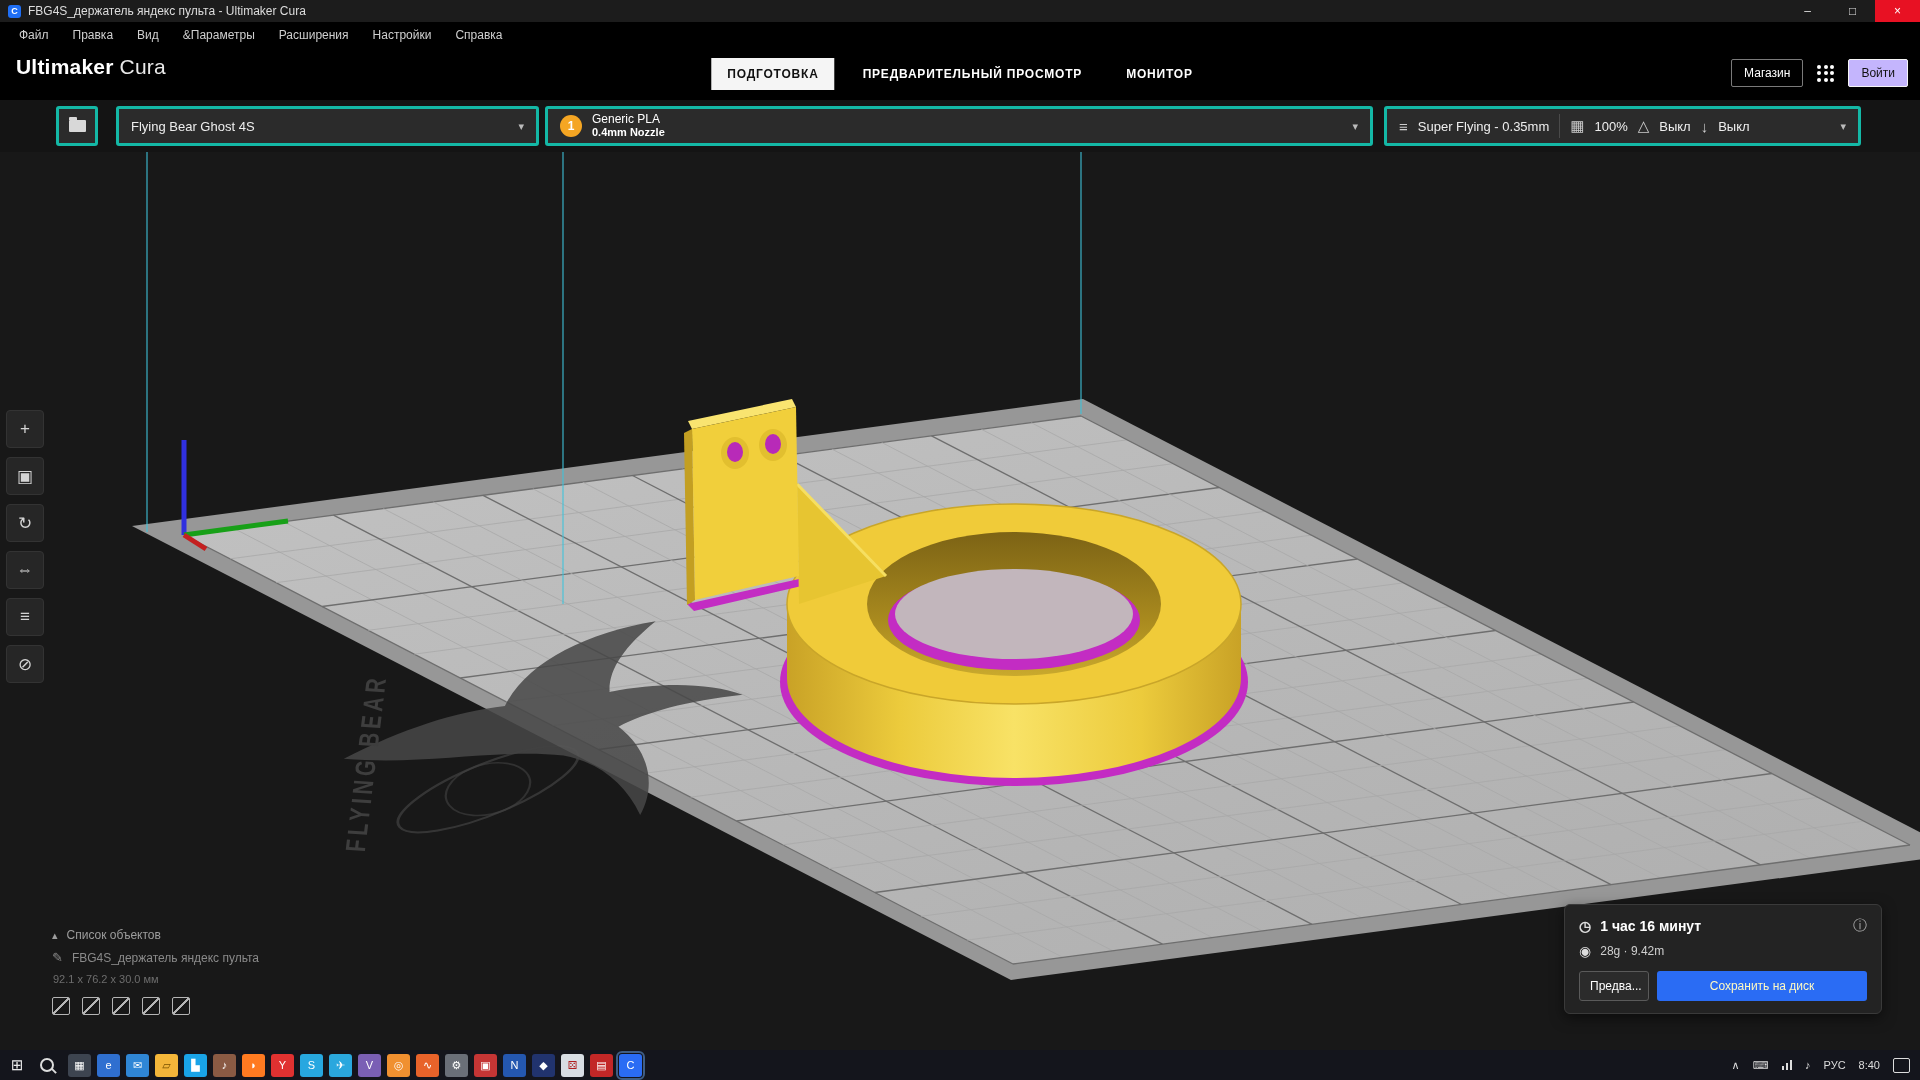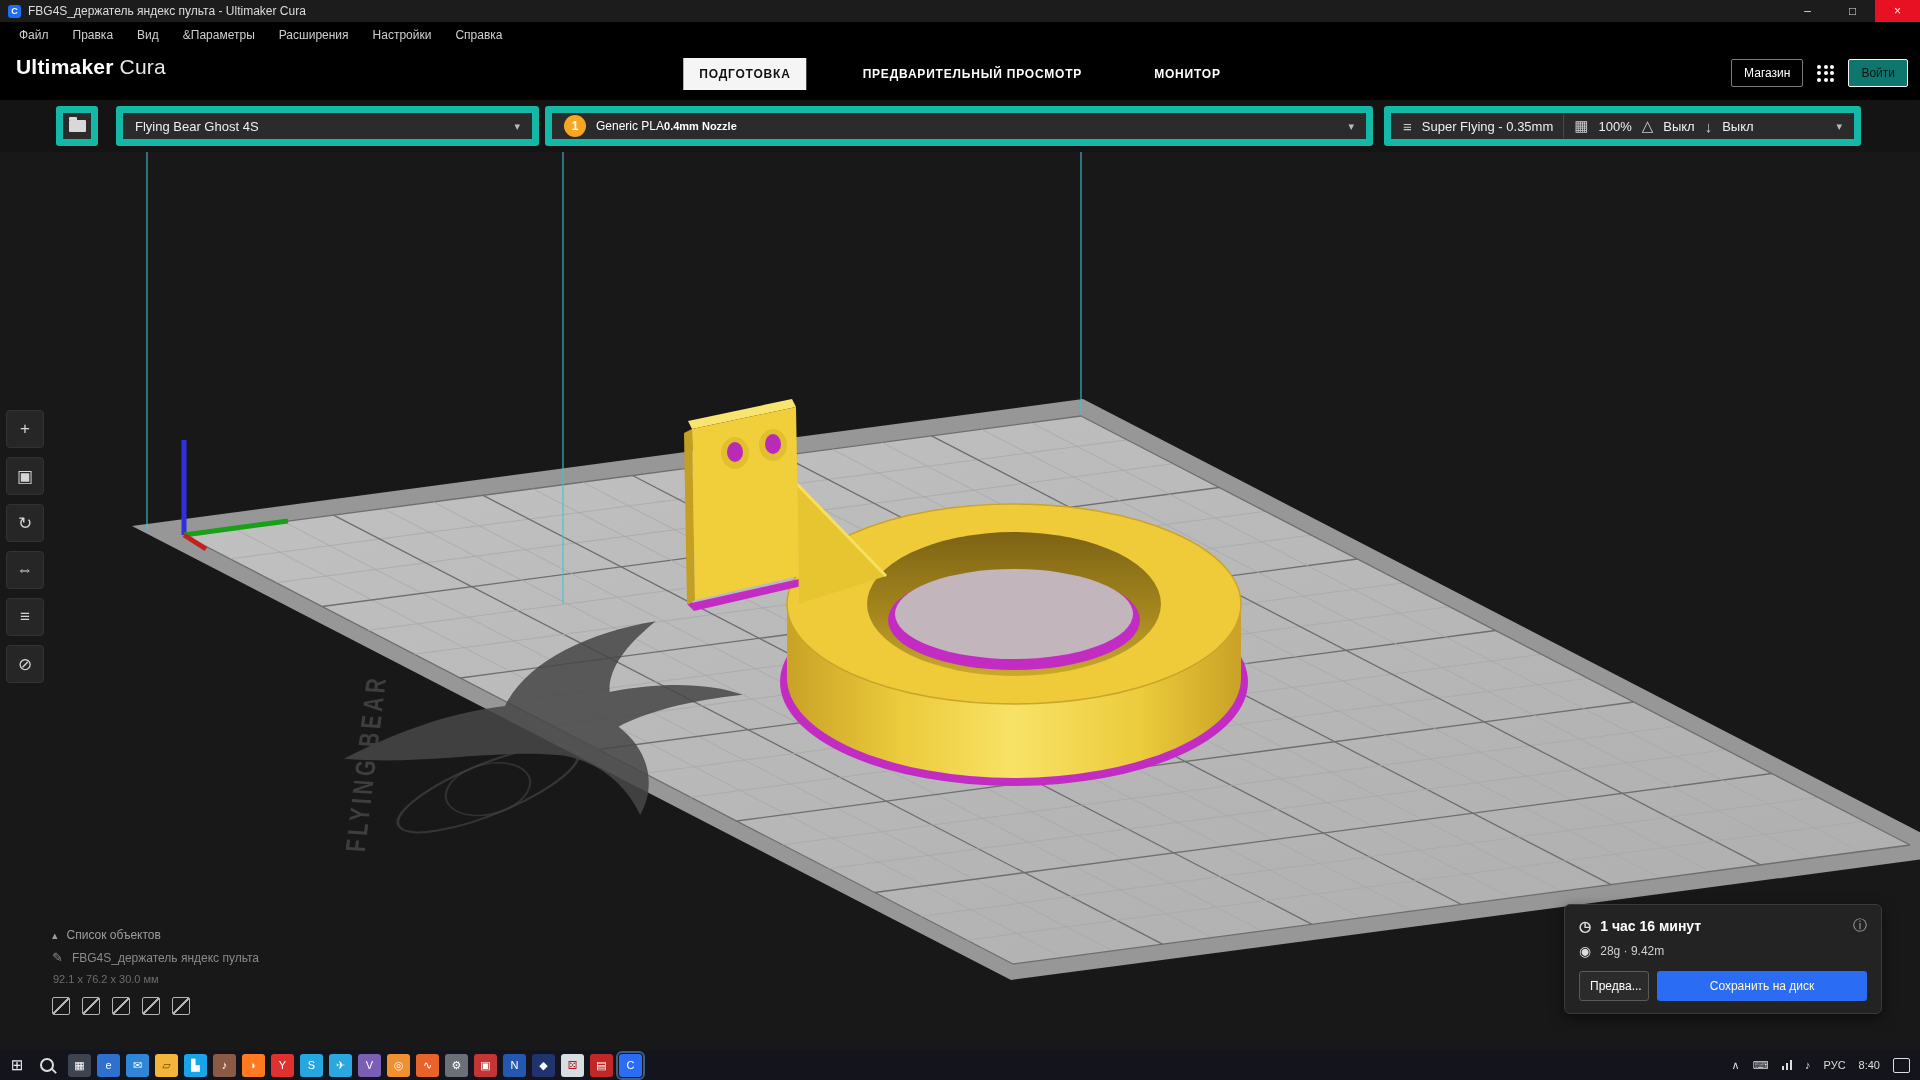--- a/index.html
+++ b/index.html
@@ -14,44 +14,44 @@
     color:#ddd;font-size:12px;background:transparent;border:none;}
   .win-btn.close{background:#e81123;color:#fff;}
   
   .menubar{position:absolute;top:22px;left:0;width:1920px;height:26px;background:#000;
     display:flex;align-items:center;gap:2px;color:#cfcfcf;font-size:12px;padding-left:8px;box-sizing:border-box;}
   .menu-item{padding:4px 11px;cursor:default;}
   
   .header{position:absolute;top:48px;left:0;width:1920px;height:52px;background:#000;color:#fff;}
   .logo{position:absolute;left:16px;top:7px;font-size:21px;letter-spacing:.2px;}
   .logo b{font-weight:700;} .logo span{font-weight:300;color:#e8e8e8;}
-  .tabs{position:absolute;left:50%;transform:translateX(-50%);top:10px;display:flex;gap:40px;align-items:center;}
+  .tabs{position:absolute;left:50%;transform:translateX(-50%);top:10px;display:flex;gap:12px;align-items:center;}
   .tab{background:transparent;border:none;color:#fff;font-size:12px;font-weight:700;letter-spacing:.8px;
     padding:9px 16px;font-family:inherit;}
   .tab.active{background:#f5f5f5;color:#111;}
   .header-right{position:absolute;right:12px;top:11px;display:flex;align-items:center;gap:14px;}
   .btn-outline{background:transparent;border:1px solid #7a7a7a;color:#fff;font-size:12px;
     padding:6px 12px;border-radius:2px;font-family:inherit;}
-  .btn-light{background:#0f766e;border:1px solid #f5f5f5;color:#111;font-size:12px;
+  .btn-light{background:#c4b5fd;border:1px solid #f5f5f5;color:#111;font-size:12px;
     padding:6px 12px;border-radius:2px;font-family:inherit;}
   .grid-ico{display:grid;grid-template-columns:repeat(3,4px);grid-template-rows:repeat(3,4px);gap:2.5px;}
   .grid-ico i{width:4px;height:4px;background:#fff;border-radius:50%;}
   
   .configbar{position:absolute;top:100px;left:0;width:1920px;height:52px;background:#141414;}
-  .cfg-panel{position:absolute;top:6px;height:40px;background:#2b2b2b;border:7px solid #14b8a6;
+  .cfg-panel{position:absolute;top:6px;height:40px;background:#2b2b2b;border:3px solid #14b8a6;
     border-radius:3px;box-sizing:border-box;display:flex;align-items:center;color:#eee;}
   .folder-btn{left:56px;width:42px;justify-content:center;}
   .folder{width:17px;height:12px;background:#d8d8d8;border-radius:1px;position:relative;}
   .folder::before{content:'';position:absolute;top:-3px;left:0;width:8px;height:3px;background:#d8d8d8;border-radius:1px 1px 0 0;}
   .printer-sel{left:116px;width:423px;padding:0 12px;font-size:13px;}
   .material-sel{left:545px;width:828px;padding:0 12px;}
   .chev{margin-left:auto;color:#bbb;font-size:11px;}
   .badge{width:22px;height:22px;border-radius:50%;background:#f5a623;color:#fff;font-size:12px;
     font-weight:bold;display:flex;align-items:center;justify-content:center;margin-right:10px;}
-  .mat-lines{display:flex;line-height:13px;}
+  .mat-lines{display:flex;flex-direction:column;line-height:13px;}
   .mat-name{font-size:12px;color:#fff;}
   .mat-nozzle{font-size:11px;font-weight:700;color:#fff;}
   .settings-sel{left:1384px;width:477px;padding:0 12px;gap:10px;font-size:13px;}
   .vsep{width:1px;height:24px;background:#4a4a4a;}
   .cfg-ico{color:#ccc;font-size:15px;}
   .cfg-val{font-size:13px;color:#eee;}
   
   .viewport{position:absolute;top:152px;left:0;width:1920px;height:898px;background:#181818;overflow:hidden;}
   svg text{font-family:"Liberation Sans",sans-serif;}
   .gmin{stroke:#a8a8a8;stroke-width:.8;}

